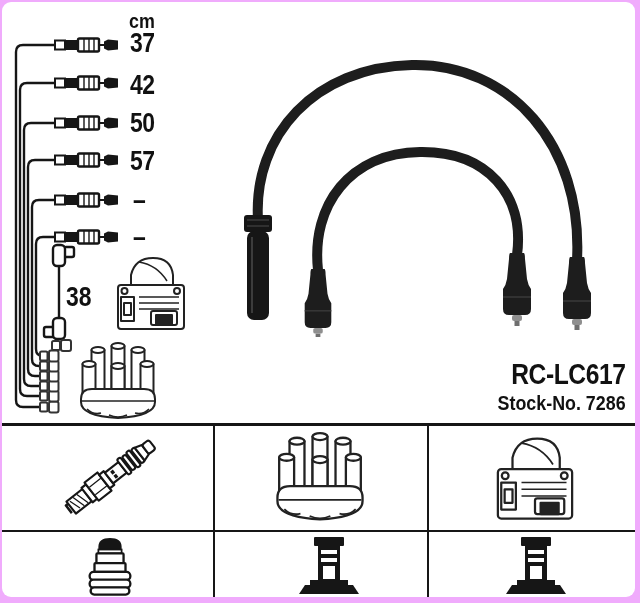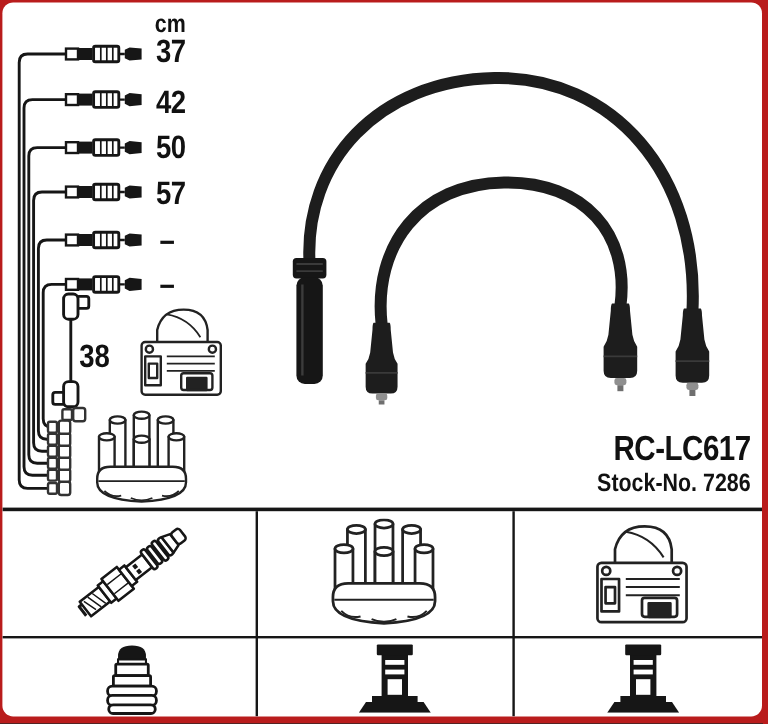--- a/index.html
+++ b/index.html
@@ -1,16 +1,16 @@
 <!DOCTYPE html>
 <html><head>
 <meta charset="utf-8">
 <style>
   html,body{margin:0;padding:0;background:#000;}
-  .page{position:relative;width:640px;height:603px;background:#b91c1c;overflow:hidden;
+  .page{position:relative;width:640px;height:603px;background:#f0abfc;overflow:hidden;
         font-family:"Liberation Sans",sans-serif;}
   .canvas{position:absolute;left:2px;top:2px;width:633px;height:595px;background:#fff;
           border-radius:9px;overflow:hidden;}
   .abs{position:absolute;}
   .txt{color:#111;font-weight:700;white-space:nowrap;}
   .cond{transform:scaleX(0.85);transform-origin:0 50%;}
   .cond-r{transform:scaleX(0.85);transform-origin:100% 50%;}
   .unit{font-size:21px;line-height:22px;}
   .len{font-size:27px;line-height:26px;letter-spacing:-0.5px;}
   .coil-len{font-size:27px;line-height:26px;}

